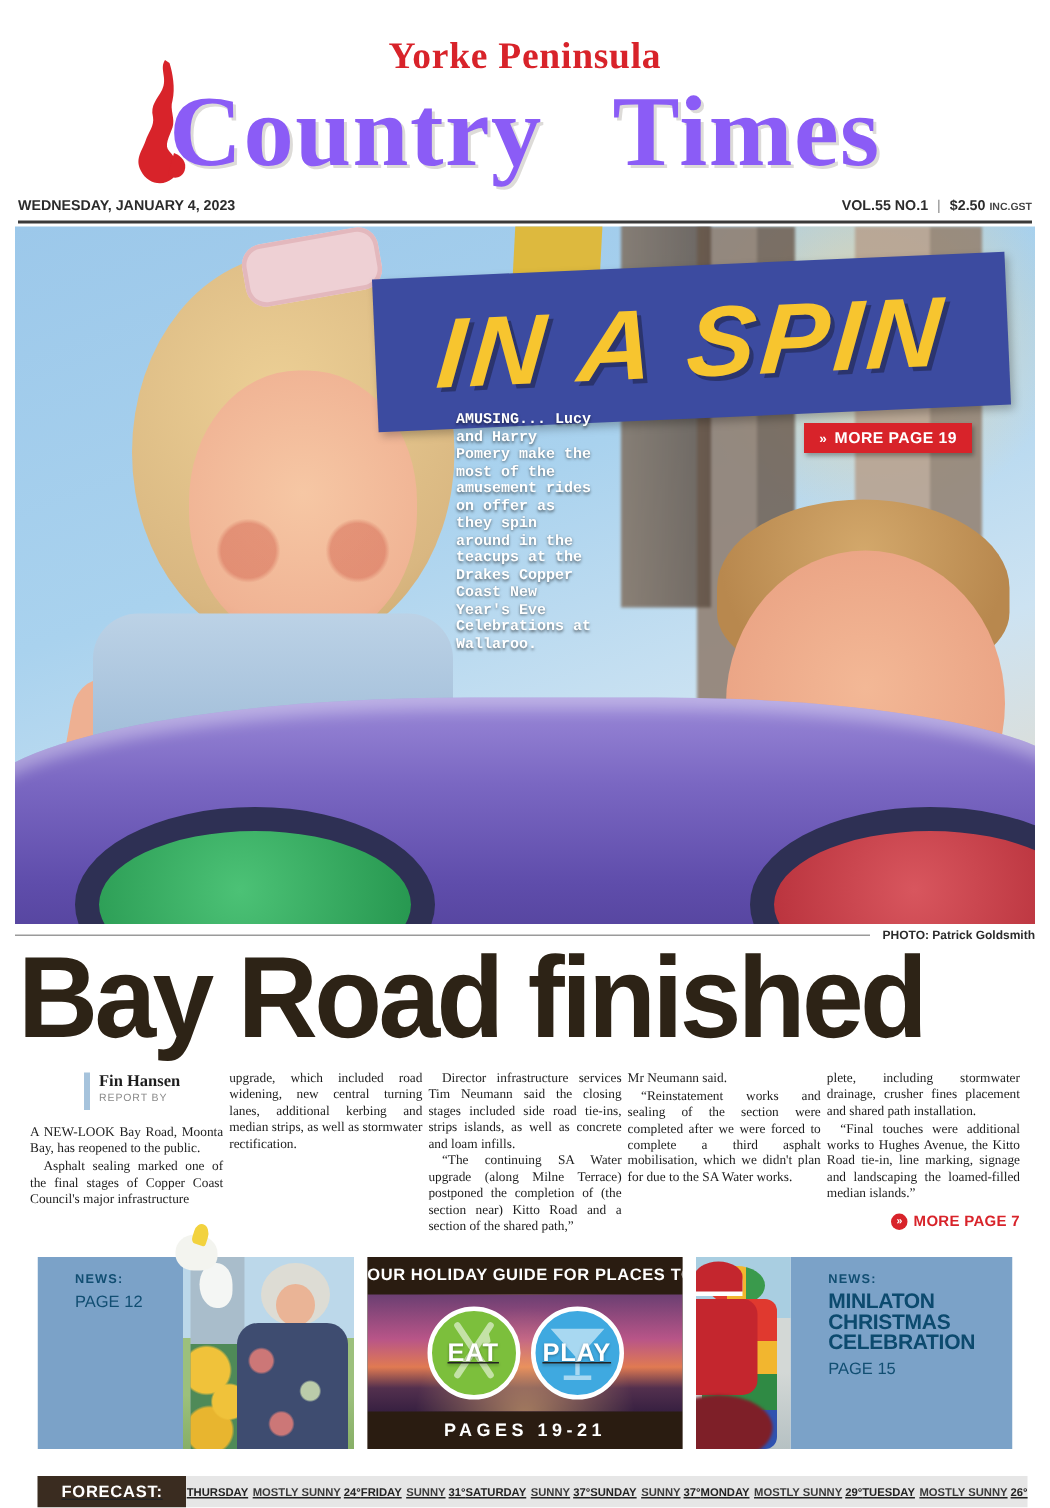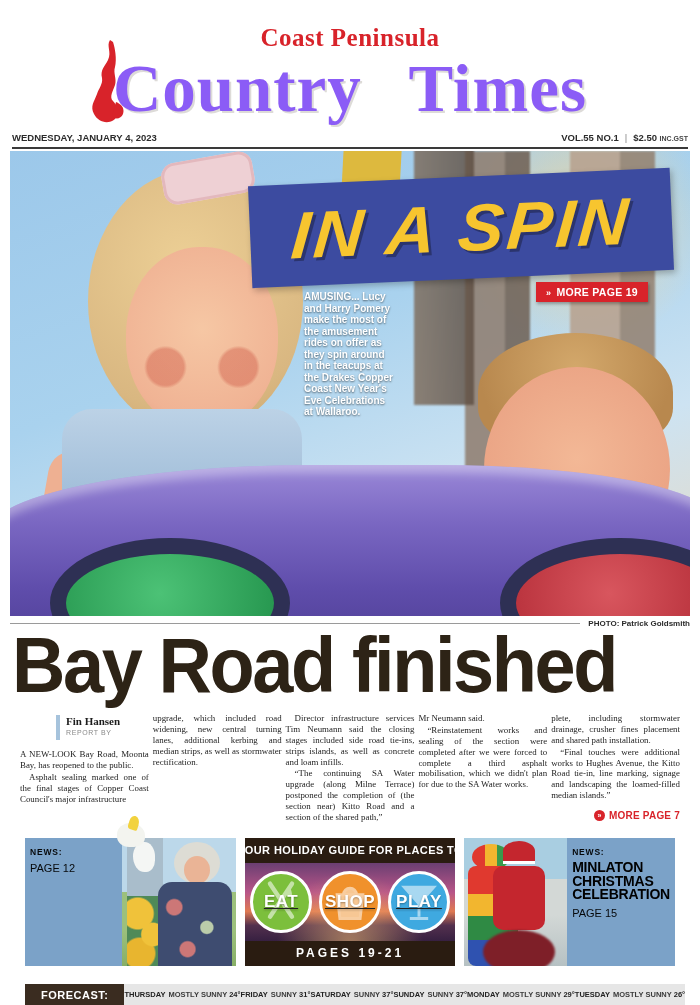--- a/index.html
+++ b/index.html
@@ -90,23 +90,24 @@
     background:#3c4ba0; transform:rotate(-2.5deg);
     display:flex; align-items:center; justify-content:center;
     box-shadow:2px 3px 6px rgba(0,0,0,.25);
   }
   .spin-text {
     font-style:italic; font-weight:700; font-size:66px; line-height:1;
     color:#f7c52f; letter-spacing:3px; white-space:nowrap;
     transform:skewX(-7deg) scaleX(1.04);
     text-shadow:3px 3px 0 rgba(25,30,60,.5);
   }
-  .hero-caption { position:absolute; left:294px; top:140px; width:92px;
+  .hero-caption { position:absolute; left:294px; top:124px; width:92px;
     font-size:10px; line-height:11.5px; font-weight:700; color:#ffffff;
     text-shadow:0 1px 2px rgba(0,0,0,.55);
+    font-family:Liberation Mono, monospace;
   }
   .more10 { position:absolute; right:42px; top:131px; background:#d8232a; color:#fff;
     font-size:10.5px; font-weight:700; padding:4px 10px; letter-spacing:.3px;
     box-shadow:1px 2px 3px rgba(0,0,0,.3); cursor:pointer; white-space:nowrap;
   }
   .more10 .chev { margin-right:5px; font-size:9px; }
 
   
   .credit-row { display:flex; align-items:center; gap:8px; margin:3px 10px 0; }
   .credit-line { flex:1; border-top:1px solid #9a9a9a; }
@@ -133,21 +134,21 @@
   .byline-role { font-size:7px; color:#8a8a8a; letter-spacing:.6px; margin-top:2px; }
   .more7 { text-align:right; margin-top:5px; cursor:pointer; }
   .more7-circle { display:inline-flex; align-items:center; justify-content:center;
     width:11px; height:11px; border-radius:50%; background:#d8232a; color:#fff;
     font-size:7px; font-weight:700; vertical-align:middle; margin-right:4px; }
   .more7-label { color:#d8232a; font-weight:700; font-size:10px; vertical-align:middle; letter-spacing:.2px; }
 
   
   .promos { position:relative; display:flex; gap:9px; margin:14px 25px 0; height:128px; }
   .promo-card { flex:1; display:flex; overflow:hidden; cursor:pointer; }
-  .promo-panel { background:#7ba2c8; color:#000000; padding:9px 5px 8px; }
+  .promo-panel { background:#7ba2c8; color:#0c4a6e; padding:9px 25px 8px; }
   .panel-kicker { font-size:8.5px; font-weight:700; letter-spacing:.8px; margin-bottom:4px; opacity:.95; }
   .panel-title { font-size:14px; line-height:.98; font-weight:700; letter-spacing:-.2px; }
   .panel-page { font-size:11px; font-weight:400; margin-top:5px; opacity:.95; }
 
   .stobie-panel { width:46%; }
   .stobie-photo { flex:1; position:relative; overflow:hidden;
     background:linear-gradient(180deg,#bcd8ea 0 42%, #9cc07c 42% 72%, #87af66); }
   .stobie-pole { position:absolute; left:5px; top:0; bottom:0; width:36px;
     background:#a9bdcb;
   }
@@ -203,37 +204,37 @@
     background:linear-gradient(180deg,#e0392f 0 28%, #f2b62f 28% 50%, #2f8a44 50% 74%, #2f52b0 74%); }
   .santa-hat { position:absolute; right:32px; top:3px; width:32px; height:20px;
     background:#c4262e; border-radius:55% 55% 0 0; box-shadow:0 3px 0 #fff; }
   .santa-body { position:absolute; right:22px; top:28px; width:52px; height:64px;
     background:#c4262e; border-radius:10px; }
   .santa-tinsel { position:absolute; right:12px; bottom:-8px; width:72px; height:44px;
     background:#7e1f28; border-radius:50%; filter:blur(1px); }
   .minlaton-panel { flex:1; }
 
   
-  .forecast { display:flex; margin:18px 25px 0; height:22px; }
+  .forecast { display:flex; margin:18px 25px 0; height:22px;text-decoration:underline; }
   .forecast-label { background:#3a2c20; color:#fff; display:flex; align-items:center;
     padding:0 16px; font-size:11px; font-weight:700; letter-spacing:.5px; }
   .forecast-items { flex:1; background:#e6e6e6; display:flex; align-items:center;
     justify-content:space-around; }
   .f-item { font-size:7.5px; color:#3a3a3a; white-space:nowrap; }
   .f-day { font-weight:700; color:#222; margin-right:3px; }
   .f-cond { font-weight:600; margin-right:2px; }
   .f-temp { font-weight:700; color:#222; }
 </style>
 </head>
 <body>
 
 <div class="page">
 
   <header class="masthead">
-    <div class="region">Coast Peninsula</div>
+    <div class="region">Yorke Peninsula</div>
     <div class="title-row">
       <svg class="map-icon" viewBox="0 0 42 88">
         <path fill="#d8232a" d="M22 2 C18 8 24 14 20 22 C17 28 12 32 14 40 C15 46 11 50 9 56 C6 64 2 68 6 76 C10 84 20 87 27 81 C33 75 29 67 25 63 C21 59 25 53 27 47 C29 41 25 35 27 29 C29 21 27 10 25 4 Z"></path>
         <path fill="#d8232a" d="M28 64 C33 66 37 70 35 76 C33 81 27 82 24 78 Z"></path>
       </svg>
       <h1 class="masthead-title">Country Times</h1>
     </div>
     <div class="dateline">
       <span>WEDNESDAY, JANUARY 4, 2023</span>
       <span>
@@ -335,26 +336,20 @@
     <div class="promo-card guide-card">
       <div class="guide-bar">YOUR HOLIDAY GUIDE FOR PLACES TO</div>
       <div class="guide-body">
         <div class="badge badge-eat">
           <svg viewBox="0 0 24 24">
             <path fill="#fff" d="M6 2 L18 20 M18 2 L6 20" stroke="#fff" stroke-width="2.4" stroke-linecap="round"></path>
             <path fill="#fff" d="M17 2 c0 3 1 4 1 6 l-1.5 1 L15 8 c0-2 1-3 2-6z"></path>
           </svg>
           <span class="badge-label">EAT</span>
         </div>
-        <div class="badge badge-shop">
-          <svg viewBox="0 0 24 24">
-            <path fill="#fff" d="M5 8 h14 l-1.5 13 h-11 Z M8.5 8 a3.5 3.5 0 0 1 7 0" stroke="#fff" stroke-width="1.6" fill-opacity=".9"></path>
-          </svg>
-          <span class="badge-label">SHOP</span>
-        </div>
         <div class="badge badge-play">
           <svg viewBox="0 0 24 24">
             <path fill="#fff" d="M4 4 h16 l-8 9 z M12 13 v7 M7 21 h10" stroke="#fff" stroke-width="1.6"></path>
           </svg>
           <span class="badge-label">PLAY</span>
         </div>
       </div>
       <div class="guide-foot">PAGES 19-21</div>
     </div>
 

